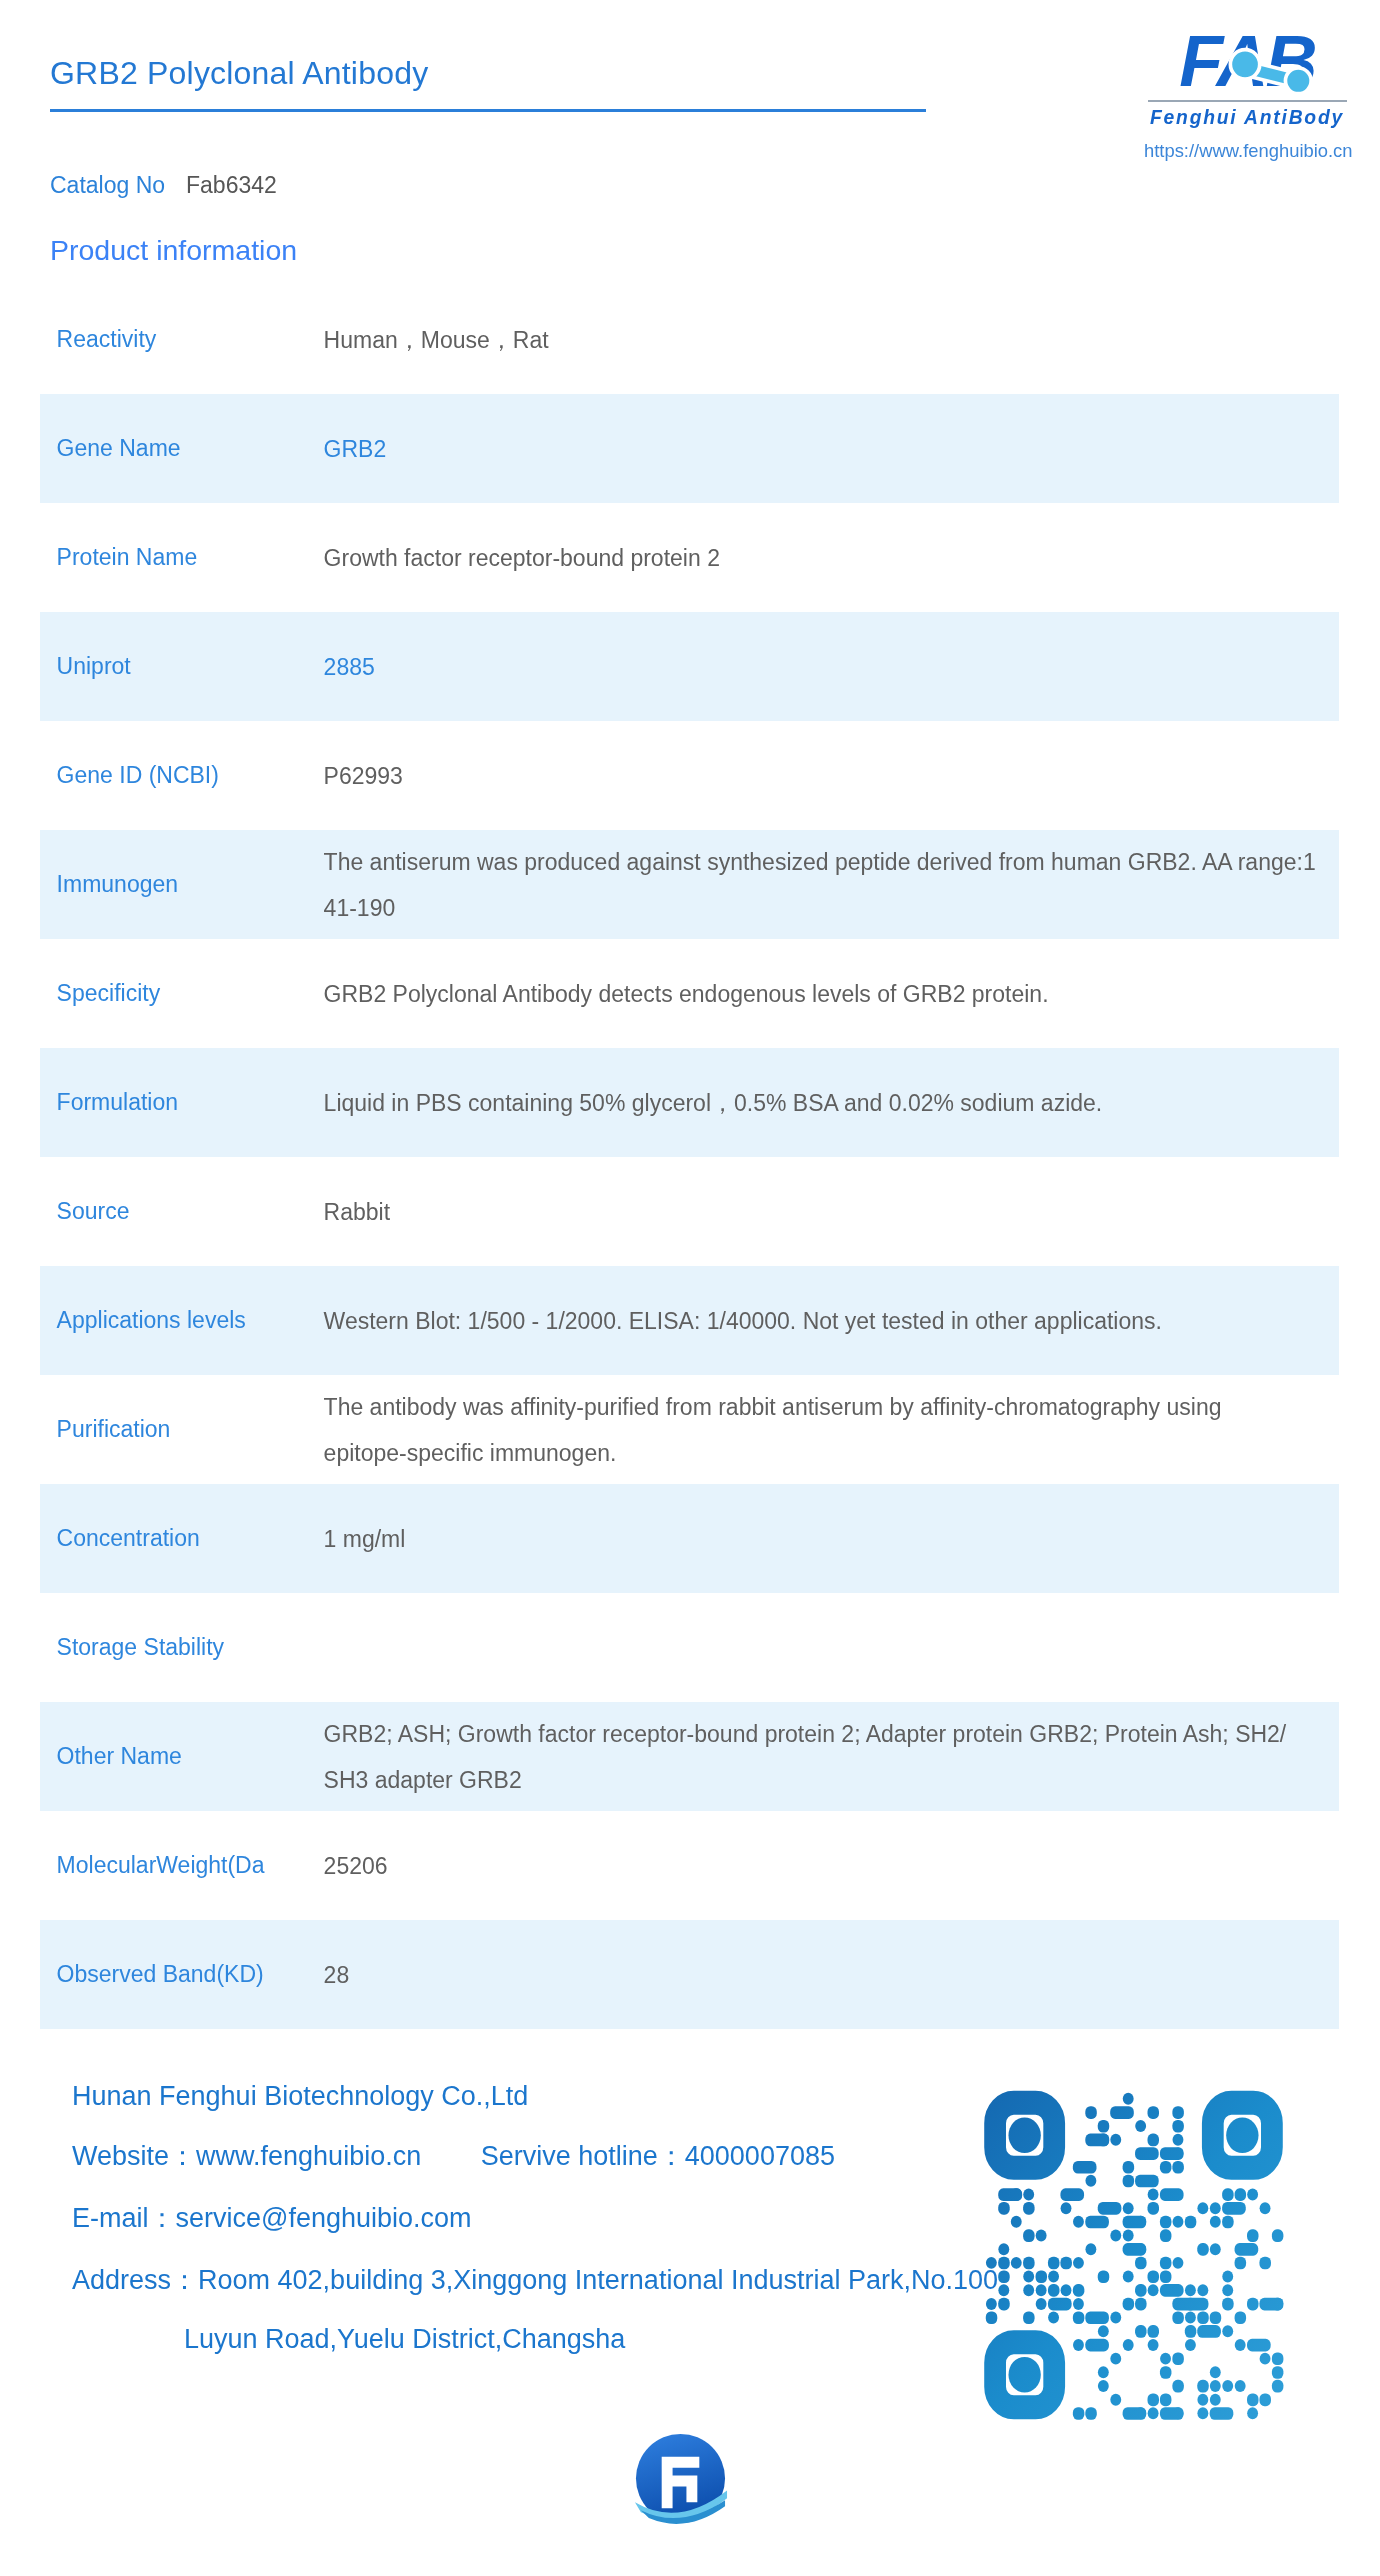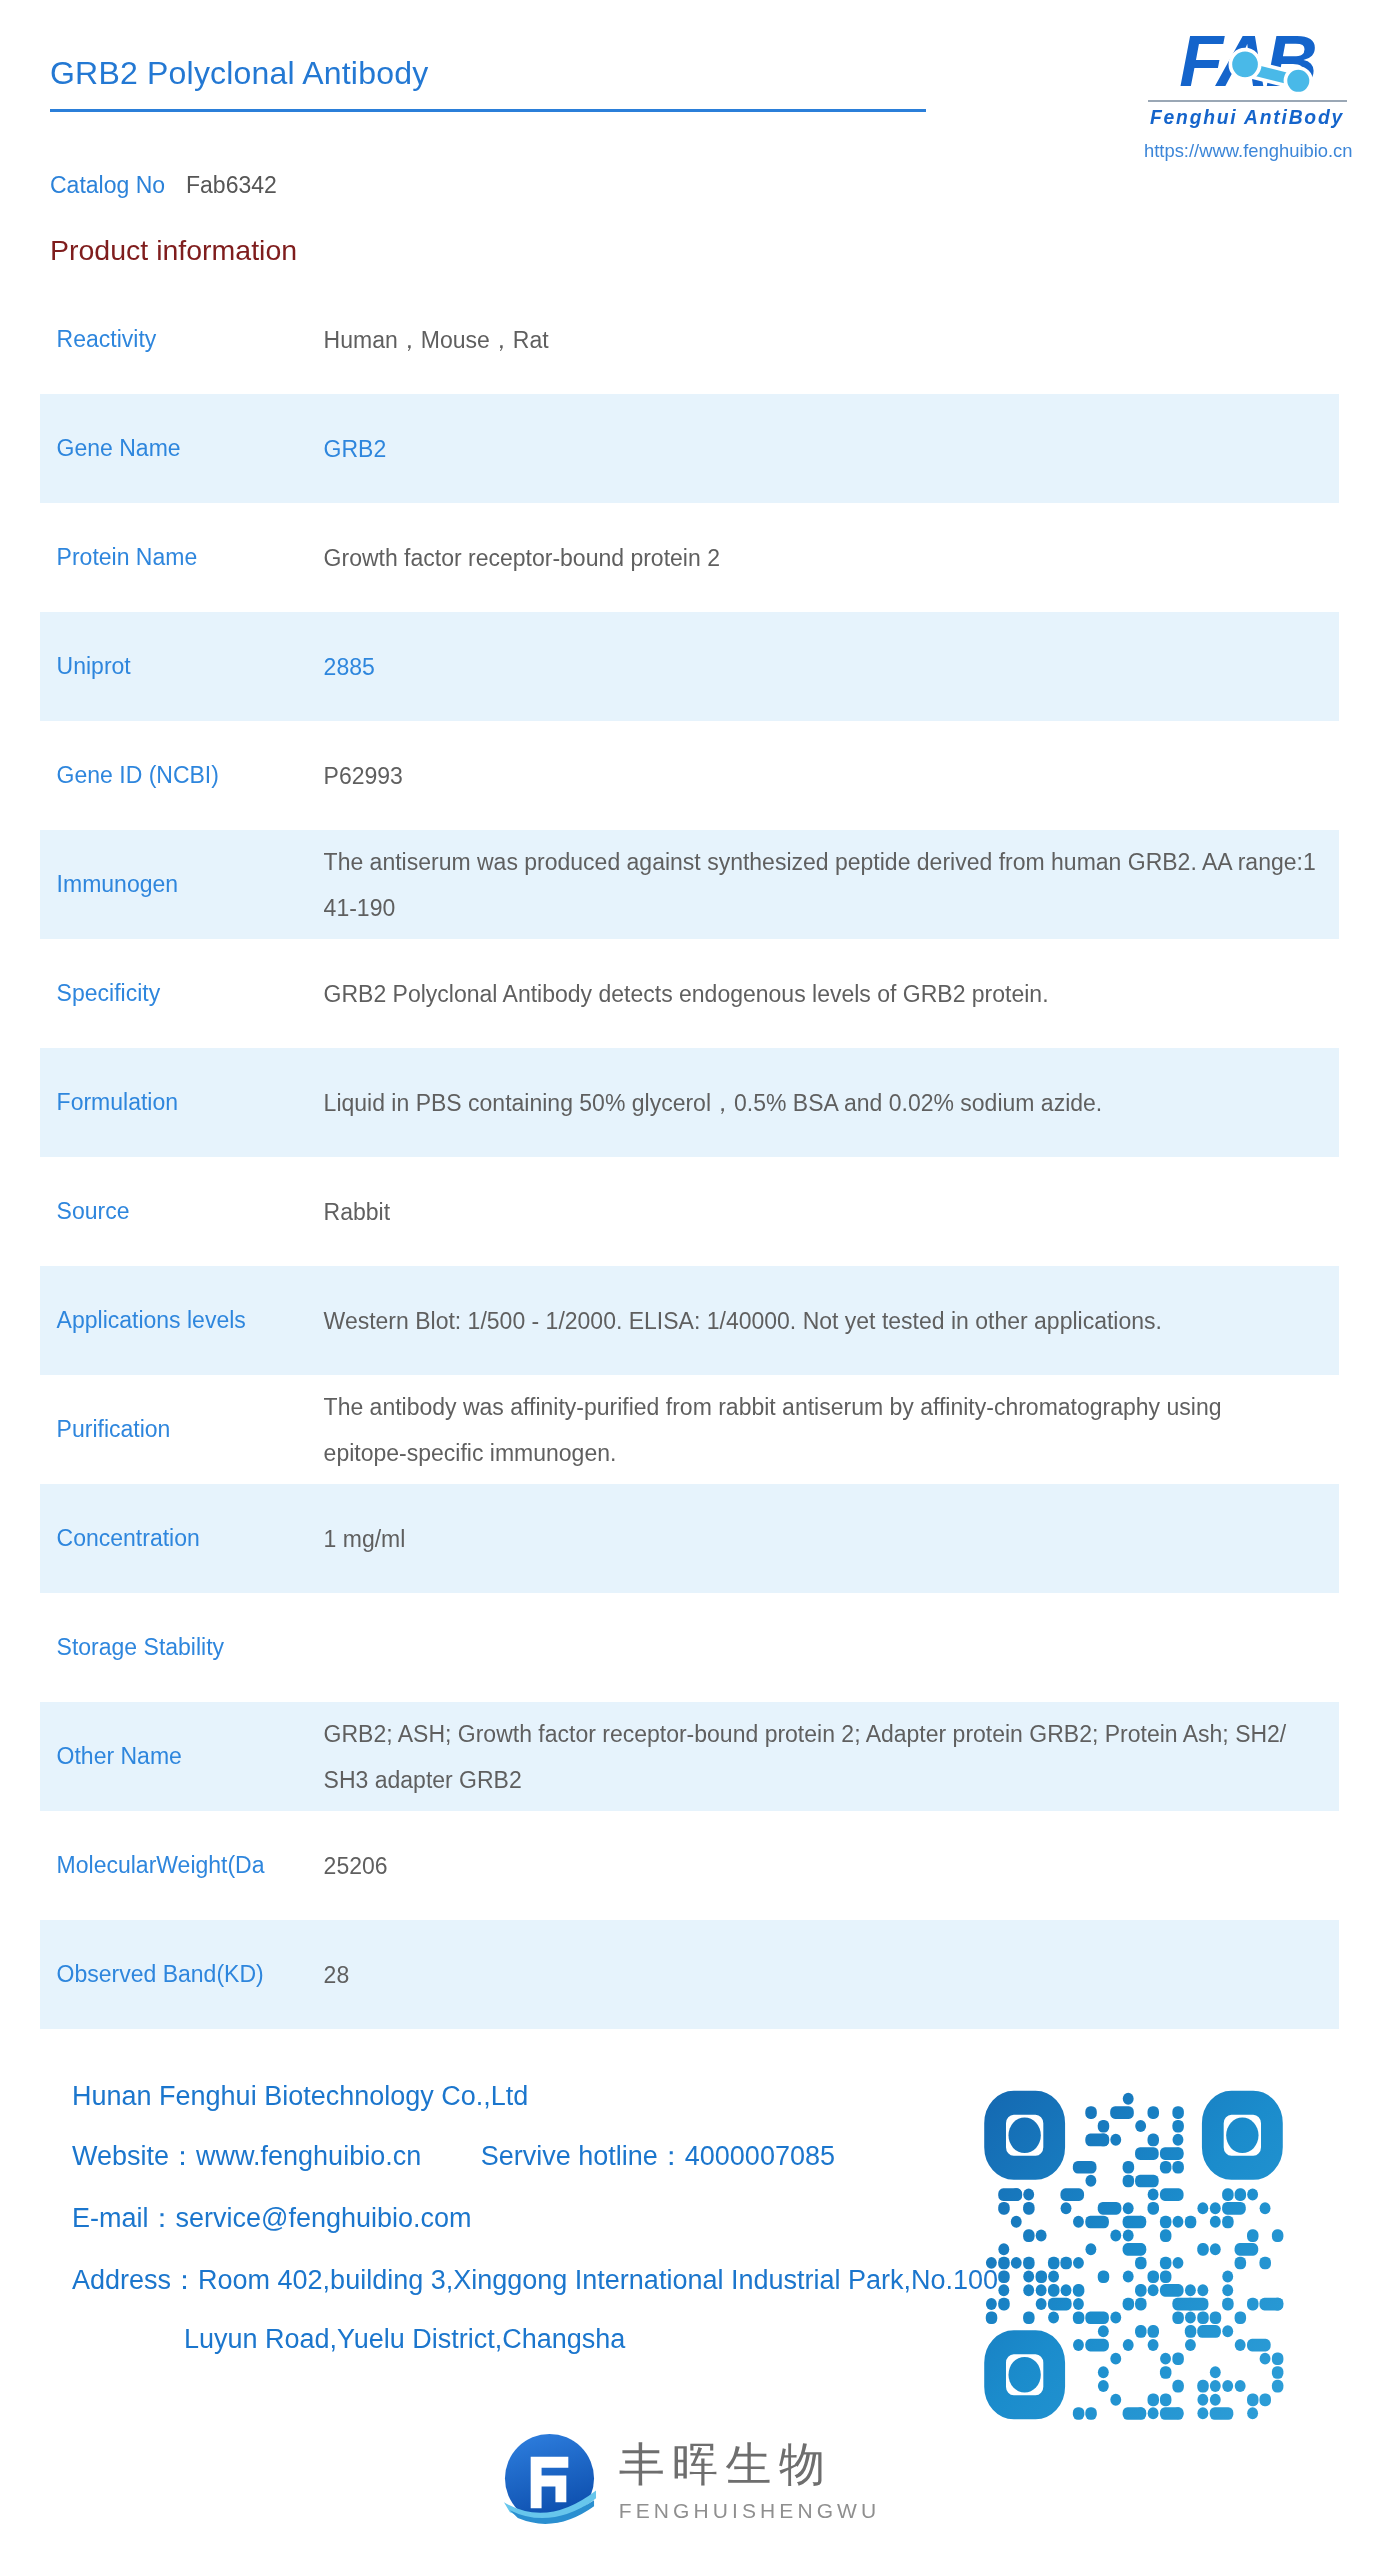--- a/index.html
+++ b/index.html
@@ -16,21 +16,21 @@
   .logo-molecule { position:absolute; left:79px; top:20px; }
   .logo-rule { width:199px; height:1.8px; background:#9aa7b5; margin:1.8px auto 5.5px auto; }
   .logo-tagline { font-size:19.3px; font-weight:700; font-style:italic; color:#1464cb; letter-spacing:1.8px; white-space:nowrap; }
   .logo-url { margin-top:11px; font-size:18.4px; color:#3c86d8; text-align:center; white-space:nowrap; }
 
   .catalog-row { position:absolute; left:50px; top:164px; display:flex; align-items:baseline;margin-top:8px; }
   .catalog-label { font-size:23px; color:#2b82d9; width:136px; }
   .catalog-value { font-size:23px; color:#565656; }
 
   
-  .section-heading { position:absolute; left:50px; top:234px; font-size:28.5px; color:#7f1d1d; padding-bottom:24px; border-bottom:2.8px solid #1f6fd0; }
+  .section-heading { position:absolute; left:50px; top:234px; font-size:28.5px; color:#3b82f6; padding-bottom:24px; border-bottom:2.8px solid #1f6fd0; }
 
   
   .info-table { position:absolute; left:40px; top:285px; width:1299px; }
   .info-row { display:flex; align-items:center; min-height:109px; height:109px; padding-left:16.6px; padding-right:22px; background:#ffffff; }
   .info-row.alt { background:#e6f3fc; }
   .info-label { width:267px; flex:0 0 267px; font-size:23px; color:#2e86dd; align-self:center; }
   .info-value { flex:1; font-size:23px; color:#5f5f5f; line-height:46px; white-space:pre-line; }
   .info-value.link-blue { color:#2e86dd; }
 
   
@@ -360,20 +360,16 @@
         <linearGradient id="bg1" x1="0" y1="0" x2="0.3" y2="1">
           <stop offset="0" stop-color="#2f80e0"></stop>
           <stop offset="1" stop-color="#0d4fae"></stop>
         </linearGradient>
       </defs>
       <circle cx="50" cy="48" r="45" fill="url(#bg1)"></circle>
       <path d="M31 26 h38 v11 h-13 v8 h11 v27 h-11 v-16 h-14 v22 h-11 z M42 37 v8 h14 v-8 z" fill="#ffffff"></path>
       <path d="M4 72 Q 48 98 97 60 L 97 68 Q 55 102 10 82 Z" fill="#67c6ec"></path>
       <path d="M10 80 Q 50 100 95 70 L 95 76 Q 56 104 18 88 Z" fill="#2a8fd0"></path>
     </svg>
-    <div class="brand-texts">
-      <div class="brand-cn">丰晖生物</div>
-      <div class="brand-en">FENGHUISHENGWU</div>
-    </div>
   </div>
 
 </div>
 
 
 </body></html>

